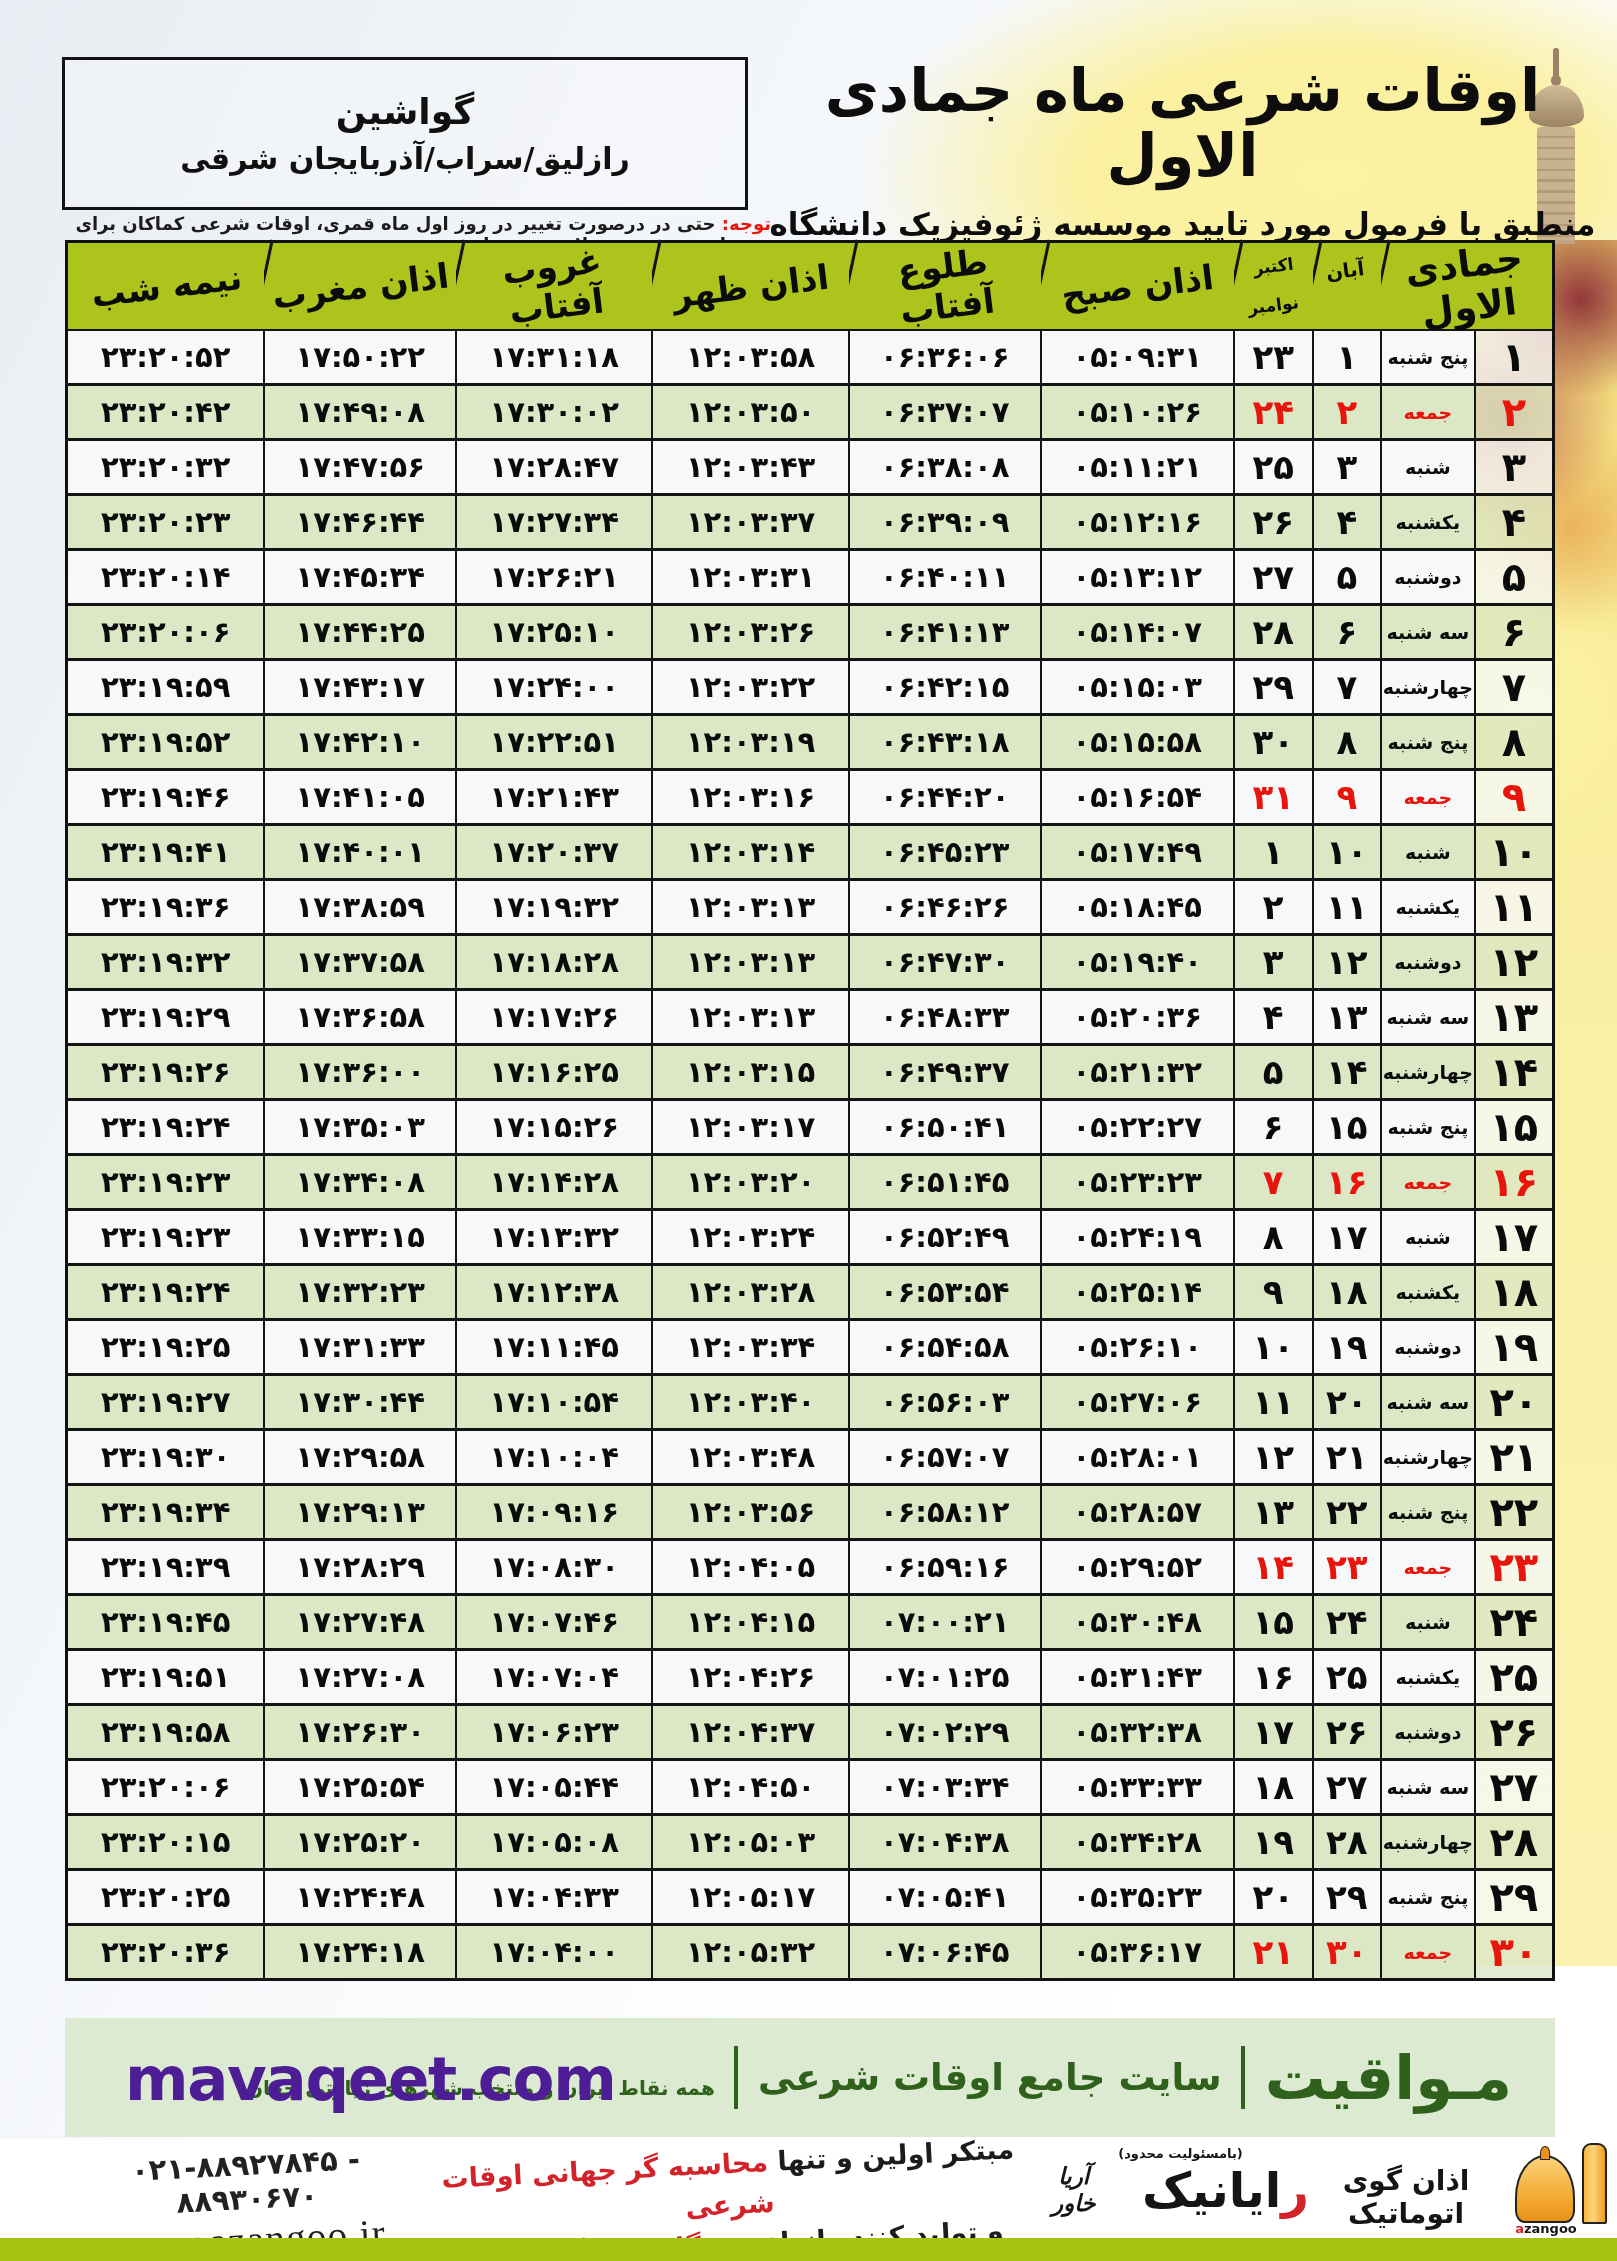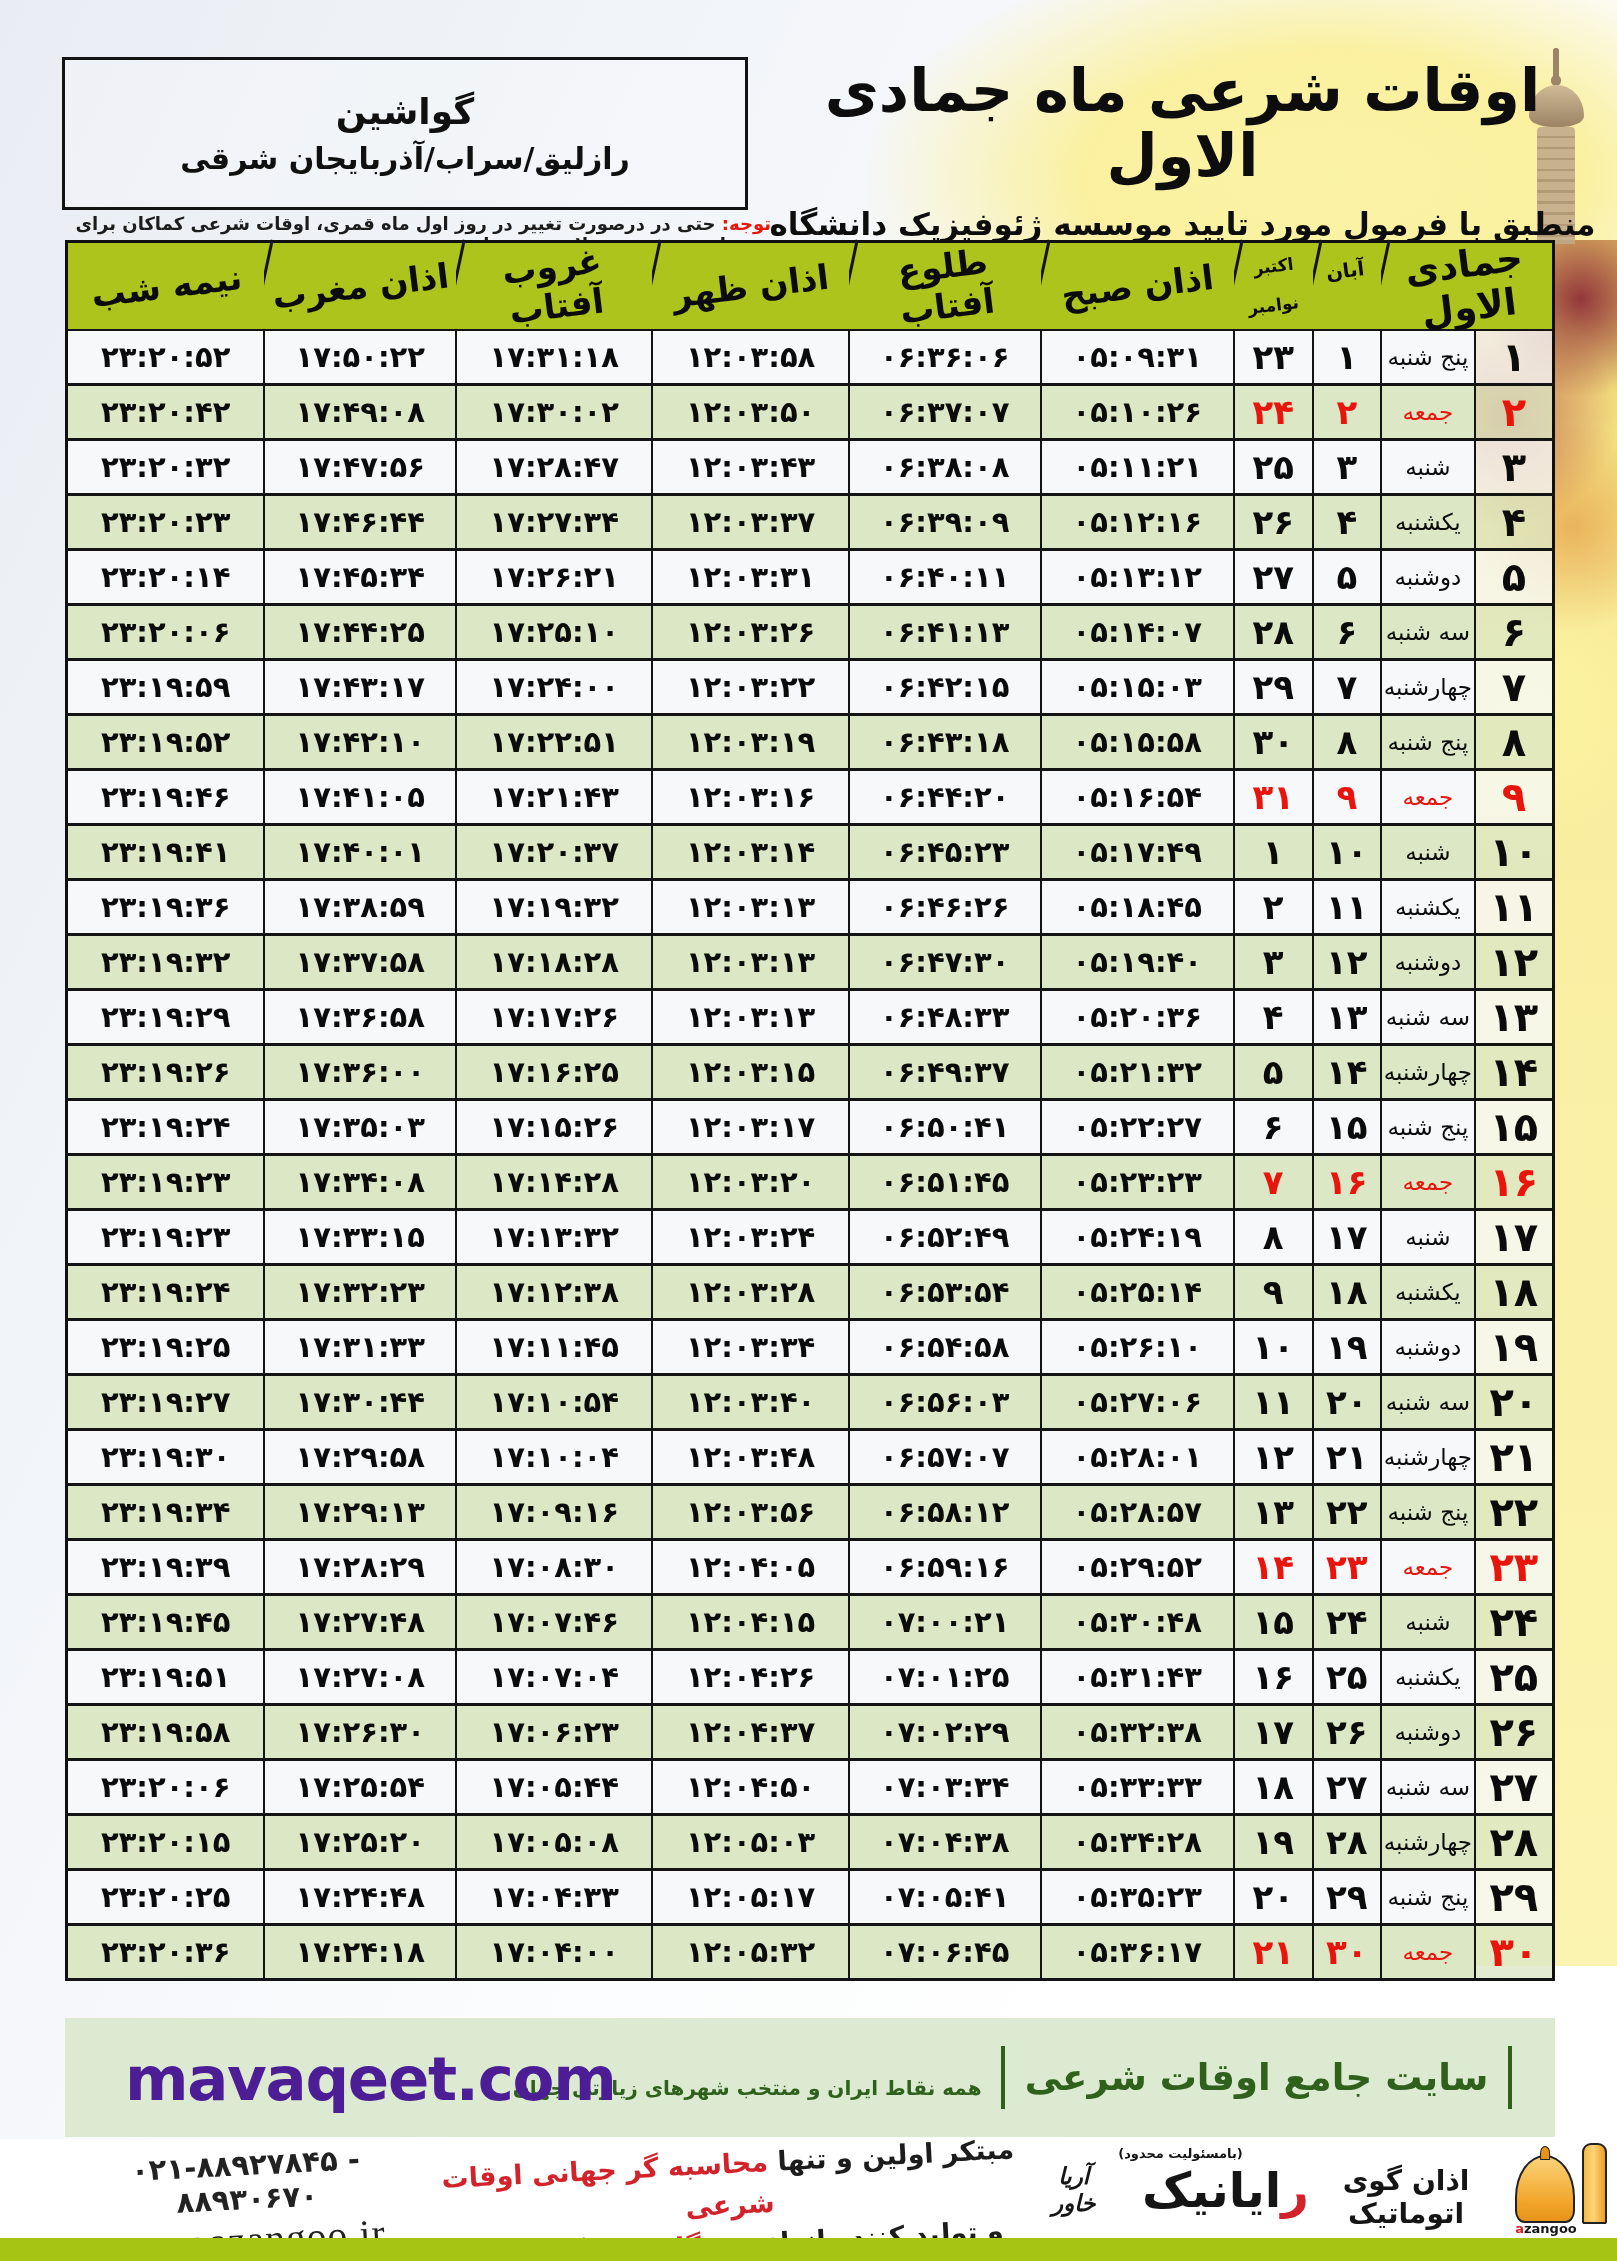--- a/index.html
+++ b/index.html
@@ -50,21 +50,21 @@
   thead .lbl-big{font-size:37px;}
   thead .lbl-sm{display:inline-block;font-size:19.6px;font-weight:bold;transform:rotate(-7deg) translateY(-15.7px);}
   thead .lbl-mm{display:block;font-size:17px;font-weight:bold;transform:rotate(-7deg);line-height:1.0;}
   thead .lbl-mm + .lbl-mm{margin-top:22px;}
   tbody td{height:52px;}
   tbody tr.odd td{background:#f6f8fa;}
   tbody tr.even td{background:#dbe7c5;}
   tbody tr.odd td.c-day{background:rgba(246,248,250,.78);}
   tbody tr.even td.c-day{background:rgba(219,231,197,.78);}
   td.c-day{font-size:40px;font-weight:bold;}
-  td.c-weekday{font-size:23px;font-weight:normal;}
+  td.c-weekday{font-size:19px;font-weight:bold;}
   td.c-aban,td.c-gregorian{font-size:34px;font-weight:bold;}
   td.c-sobh,td.c-tolu,td.c-zohr,td.c-ghorub,td.c-maghreb,td.c-nimeshab{font-size:29px;font-weight:bold;}
   tr.friday td.c-day,tr.friday td.c-weekday,tr.friday td.c-aban,tr.friday td.c-gregorian{color:#e8150c;}
   
   .mava-band{position:absolute;left:65px;top:2018px;width:1490px;height:119px;background:#dcead2;z-index:2;}
   .mava-fa{position:absolute;right:43px;top:0;height:100%;display:flex;align-items:center;gap:19.6px;
            direction:rtl;color:#2f611d;}
   .mava-brand{font-size:61px;font-weight:bold;}
   .mava-sep{width:3.9px;height:63px;background:#2f611d;}
   .mava-t1{font-size:37px;font-weight:bold;}
@@ -516,20 +516,21 @@
           <td class="c-zohr"><span dir="ltr">۱۲:۰۵:۳۲</span></td>
           <td class="c-ghorub"><span dir="ltr">۱۷:۰۴:۰۰</span></td>
           <td class="c-maghreb"><span dir="ltr">۱۷:۲۴:۱۸</span></td>
           <td class="c-nimeshab"><span dir="ltr">۲۳:۲۰:۳۶</span></td>
         </tr>
       </tbody>
   </table>
 
   <div class="mava-band">
     <div class="mava-fa">
+      <span class="mava-brand">مـواقیت</span>
       <span class="mava-sep"></span>
       <span class="mava-t1">سایت جامع اوقات شرعی</span>
       <span class="mava-sep"></span>
       <span class="mava-t2">همه نقاط ایران و منتخب شهرهای زیارتی جهان</span>
     </div>
     <div class="mava-en">mavaqeet.com</div>
   </div>
 
   <div class="bottom">
     <div class="phones">

